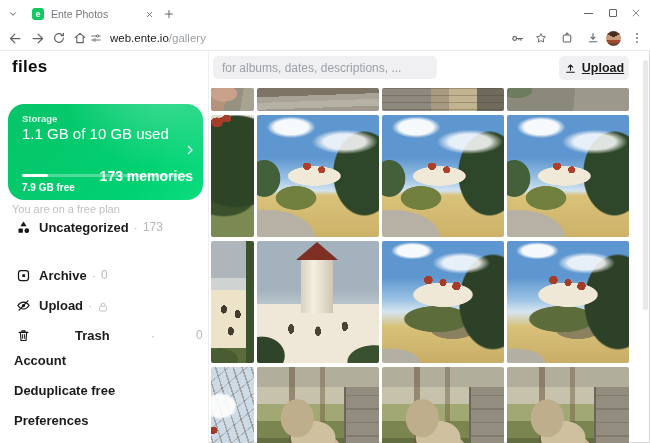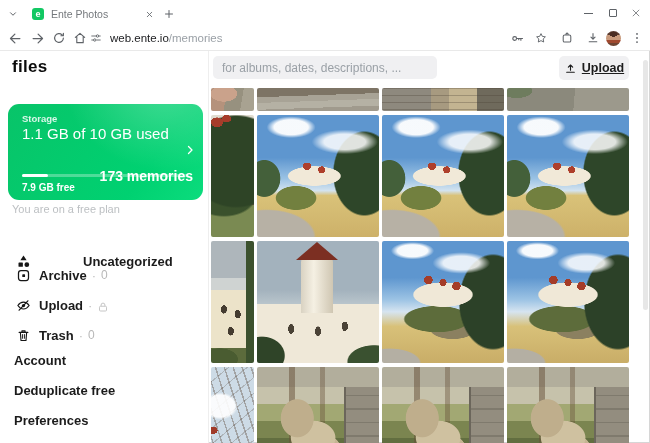--- a/index.html
+++ b/index.html
@@ -21,21 +21,21 @@
   .url { position:absolute; left:110px; top:4px; font-size:11.5px; cursor:text; }
   .url .host { color:#202124; } .url .path { color:#9aa0a6; }
   .avatar { position:absolute; left:606px; top:2.5px; width:15px; height:15px; border-radius:50%;
     background: radial-gradient(6px 4px at 50% 22%, #4a2d22 0 60%, rgba(0,0,0,0) 61%),
                 linear-gradient(180deg,#5a3b2e 0 30%, #c89a7c 30% 62%, #a0492f 62% 80%, #6e4432 80%);
     cursor:pointer; }
 
   
   .sidebar { position:absolute; left:0; top:51px; width:209px; height:392px; background:#fff; border-right:1px solid #eeeeee; }
   .logo { position:absolute; left:12px; top:6px; font-size:17px; font-weight:800; letter-spacing:.3px; color:#0b0b0b; }
-  .storage-card { position:absolute; left:8px; top:53px; width:195px; height:96px; border-radius:11px; cursor:pointer;
+  .storage-card { position:absolute; left:8px; top:53px; width:195px; height:96px; border-radius:16px; cursor:pointer;
     background: radial-gradient(150px 130px at 82% -25%, rgba(255,255,255,.28), rgba(255,255,255,0) 70%),
                 linear-gradient(125deg, #08c469, #00d171 70%, #0bdc7d); }
   .sc-label { position:absolute; left:14px; top:9px; font-size:9.5px; font-weight:600; color:rgba(255,255,255,.85); }
   .sc-usage { position:absolute; left:14px; top:21px; font-size:15px; font-weight:400; color:#fff; }
   .sc-chev { position:absolute; right:7px; top:38px; color:#fff; }
   .sc-track { position:absolute; left:14px; top:70px; width:167px; height:3px; border-radius:2px; background:rgba(255,255,255,.3); }
   .sc-fill { width:26px; height:3px; border-radius:2px; background:#fff; }
   .sc-free { position:absolute; left:14px; top:78px; font-size:10px; font-weight:600; color:#fff; }
   .sc-mem  { position:absolute; right:10px; top:64px; font-size:14px; font-weight:600; color:#fff; }
   .plan-note { position:absolute; left:12px; top:152px; font-size:11px; color:#bdc0c3; }
@@ -192,21 +192,21 @@
         </svg>
     </div>
     <div class="icon-btn" style="left:90px;top:4px;">
       <svg width="12" height="12" viewBox="0 0 24 24">
           <path d="M3.5 8h9m6 0h2M3.5 16h3m7 0h7" fill="none" stroke="currentColor" stroke-width="1.8" stroke-linecap="round"></path>
           <circle cx="15" cy="8" r="2.4" fill="none" stroke="currentColor" stroke-width="1.8"></circle>
           <circle cx="9.5" cy="16" r="2.4" fill="none" stroke="currentColor" stroke-width="1.8"></circle>
         </svg>
     </div>
     <div class="url">
-      <span class="host">web.ente.io</span><span class="path">/memories</span>
+      <span class="host">web.ente.io</span><span class="path">/gallery</span>
     </div>
     <div class="icon-btn" style="left:510px;top:3px;">
       <svg width="15" height="15" viewBox="0 0 24 24">
           <circle cx="7.5" cy="12" r="3" fill="none" stroke="currentColor" stroke-width="1.8"></circle>
           <path d="M10.8 12H20m-2.6 0v2.6m-3.4-2.6v2" fill="none" stroke="currentColor" stroke-width="1.8" stroke-linecap="round"></path>
         </svg>
     </div>
     <div class="icon-btn" style="left:534px;top:3px;">
       <svg width="14" height="14" viewBox="0 0 24 24">
           <path d="M12 4.5l2.3 4.7 5.2.8-3.8 3.7.9 5.2-4.6-2.4-4.6 2.4.9-5.2L4.5 10l5.2-.8z" fill="none" stroke="currentColor" stroke-width="1.6" stroke-linejoin="round"></path>
@@ -246,21 +246,21 @@
       </div>
       <div class="sc-track">
           <div class="sc-fill"></div>
         </div>
       <div class="sc-free">7.9 GB free</div>
       <div class="sc-mem">173 memories</div>
     </div>
 
     <div class="plan-note">You are on a free plan</div>
 
-    <div class="nav-item" style="top:197px;gap:44px;">
+    <div class="nav-item" style="top:163px;">
       <span class="nicon">
         <svg width="15" height="15" viewBox="0 0 24 24">
             <path d="M12 2.5L17 10H7z" fill="currentColor"></path>
             <rect x="4" y="13.5" width="7" height="7" rx="1" fill="currentColor"></rect>
             <circle cx="17.3" cy="17" r="3.8" fill="currentColor"></circle>
           </svg>
       </span>
       <span class="nav-label">Uncategorized</span>
       <span class="nav-dot">·</span>
       <span class="nav-count">173</span>
@@ -286,21 +286,21 @@
       </span>
       <span class="nav-label">Upload</span>
       <span class="nav-dot">·</span>
       <span class="lock">
         <svg width="12" height="12" viewBox="0 0 24 24">
             <rect x="5" y="10.5" width="14" height="9.5" rx="2" fill="none" stroke="currentColor" stroke-width="2"></rect>
             <path d="M8.2 10.5V8a3.8 3.8 0 0 1 7.6 0v2.5" fill="none" stroke="currentColor" stroke-width="2"></path>
           </svg>
       </span>
     </div>
-    <div class="nav-item" style="top:271px;">
+    <div class="nav-item" style="top:271px;gap:36px;">
       <span class="nicon">
         <svg width="15" height="15" viewBox="0 0 24 24">
             <path d="M5 7h14M9.5 7V4.5h5V7M7 7l1 13h8l1-13" fill="none" stroke="currentColor" stroke-width="1.8" stroke-linecap="round" stroke-linejoin="round"></path>
             <path d="M10.5 10.5v6M13.5 10.5v6" stroke="currentColor" stroke-width="1.5" stroke-linecap="round"></path>
           </svg>
       </span>
       <span class="nav-label">Trash</span>
       <span class="nav-dot">·</span>
       <span class="nav-count">0</span>
     </div>

